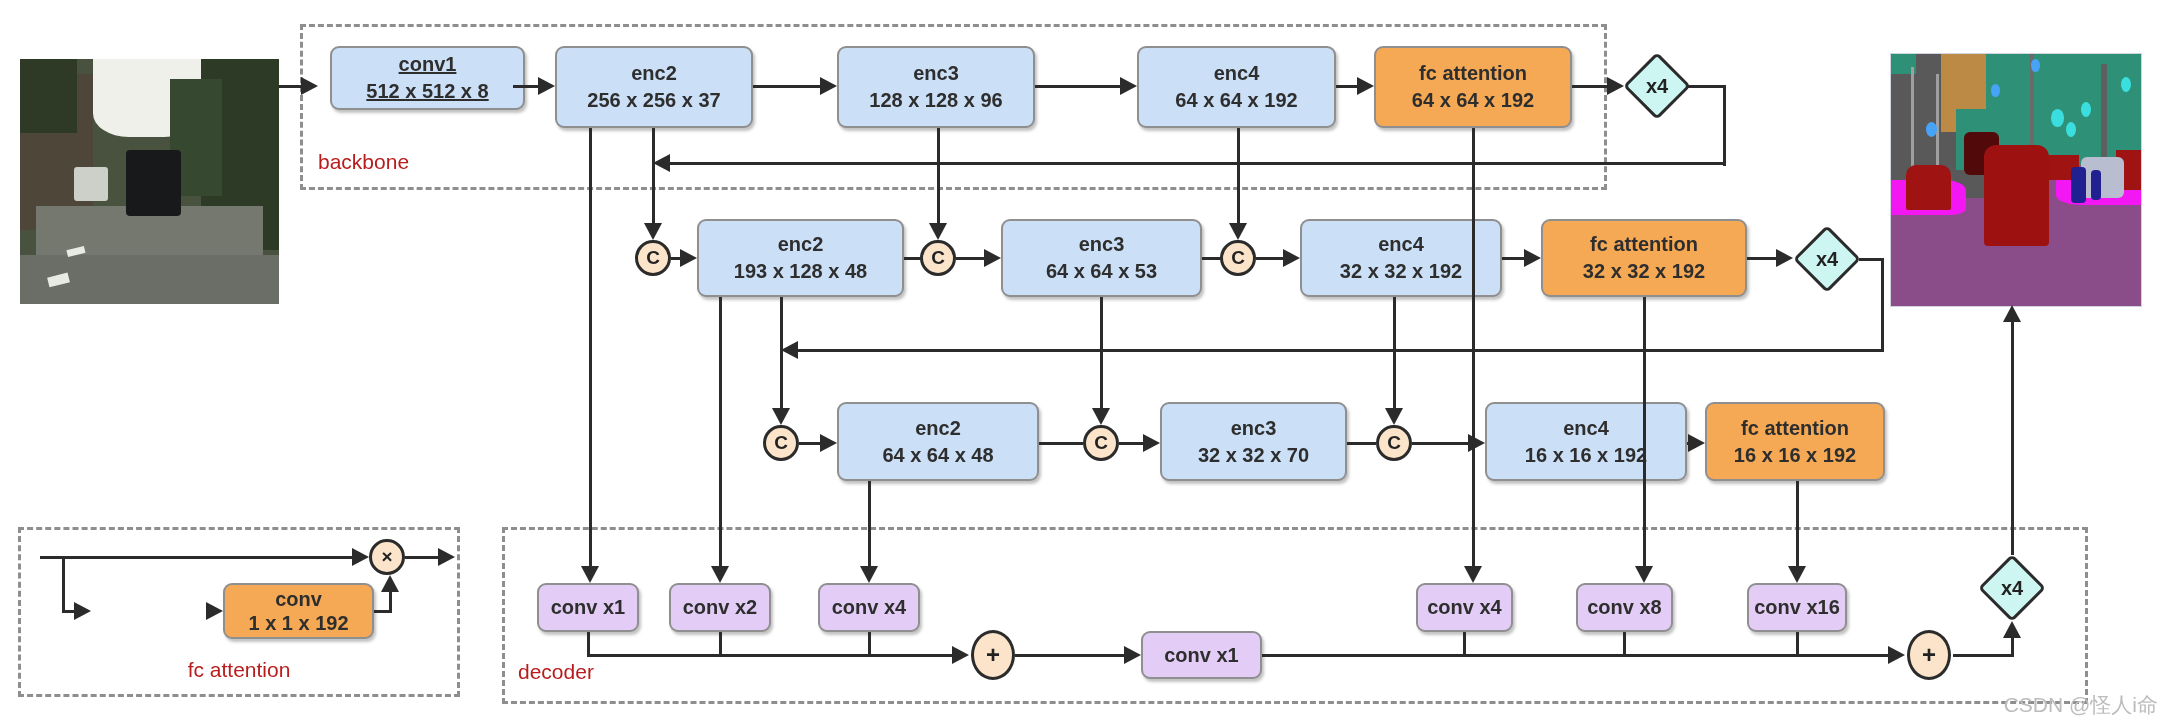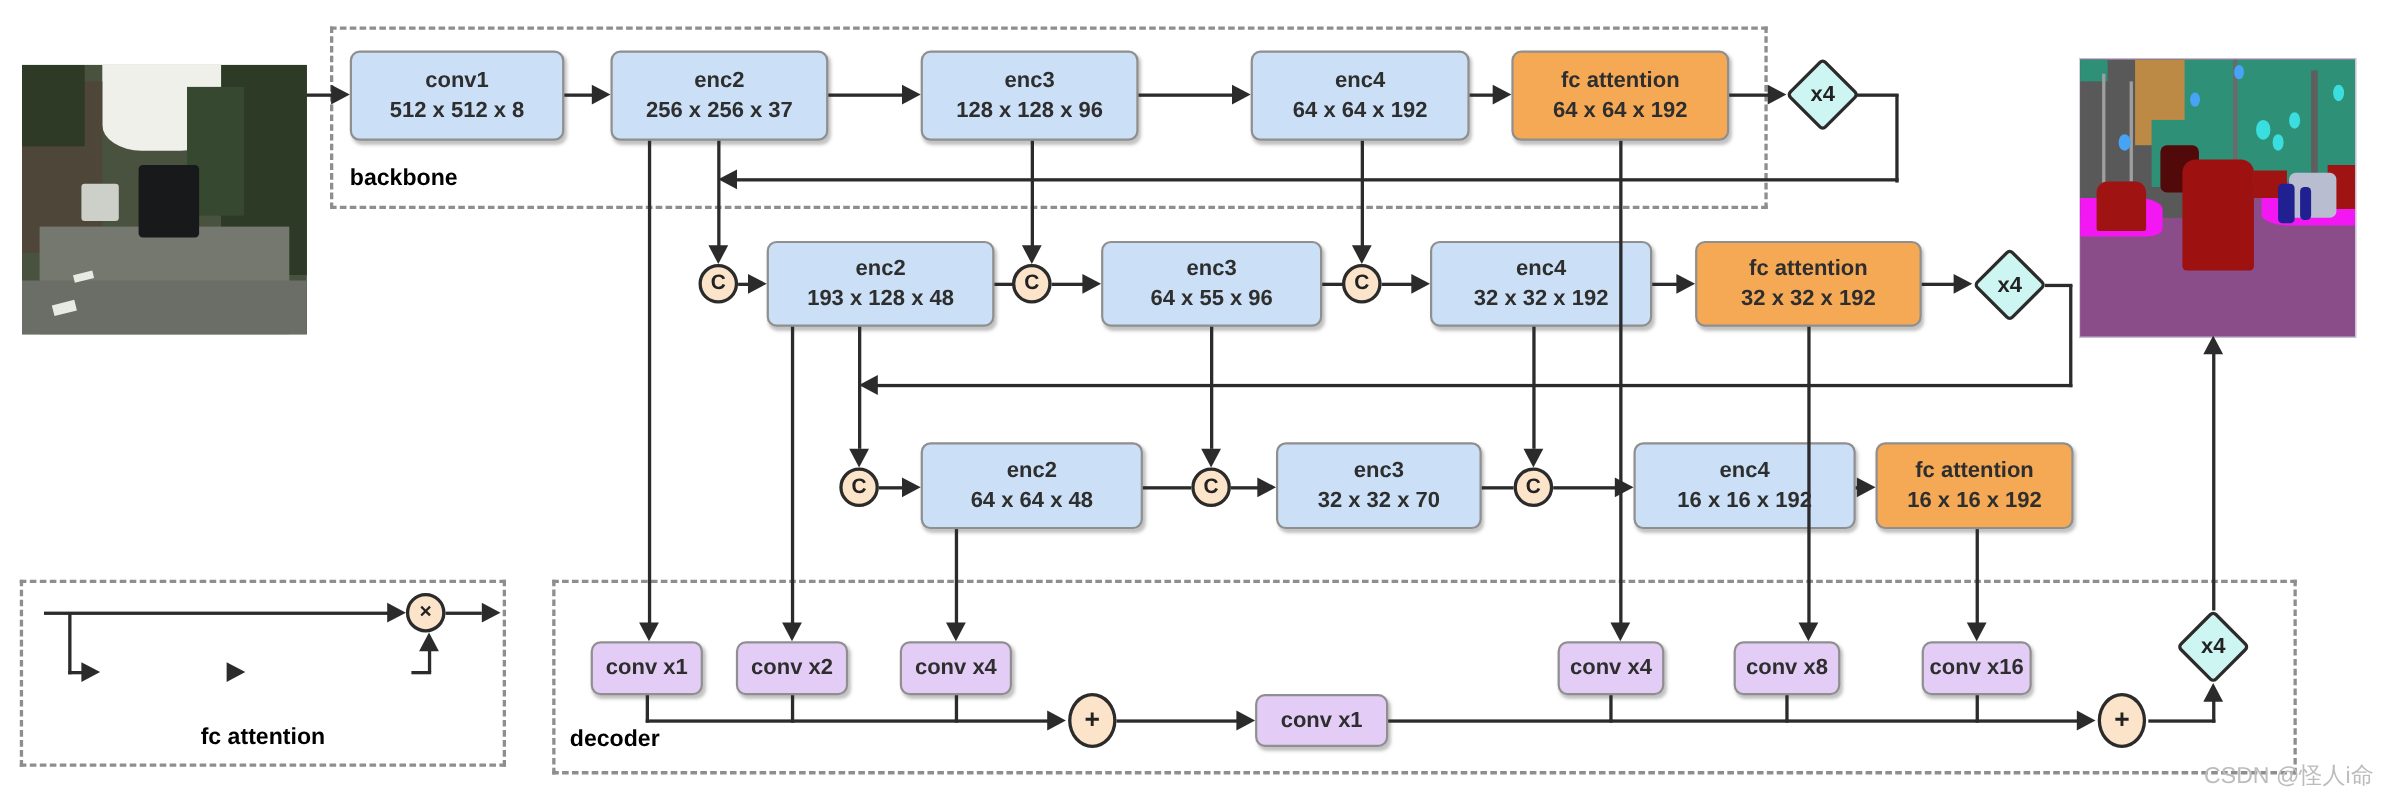--- a/index.html
+++ b/index.html
@@ -29,21 +29,21 @@
       background:var(--peach);border:3px solid var(--line);display:flex;align-items:center;
       justify-content:center;font-weight:700;font-size:24px;color:#222;}
   .mc{position:absolute;box-sizing:border-box;width:36px;height:36px;border-radius:50%;
       background:var(--peach);border:3px solid var(--line);display:flex;align-items:center;
       justify-content:center;font-weight:700;font-size:19px;color:#222;}
   .diaw{position:absolute;width:68px;height:68px;}
   .dia{position:absolute;left:10px;top:10px;width:48px;height:48px;background:var(--cyan);
        border:3px solid var(--line);border-radius:5px;transform:rotate(45deg);box-sizing:border-box;}
   .dlbl{position:absolute;left:0;top:0;width:68px;height:68px;display:flex;align-items:center;
         justify-content:center;font-weight:700;font-size:20px;color:#222;}
-  .zone-label{position:absolute;font-weight:700;font-size:21px;color:#000000;}
+  .zone-label{position:absolute;font-weight:400;font-size:21px;color:#b91c1c;}
   .wm{position:absolute;font-size:21px;color:#bcbcbc;}
   .img{position:absolute;overflow:hidden;}
   .img div{position:absolute;}
 </style>
 </head>
 <body>
 
 <div class="canvas">
 
   <div class="img" style="left:20px;top:59px;width:259px;height:245px;background:#49523f;">
@@ -91,21 +91,21 @@
   </div>
 
   <div class="dash" style="left:300px;top:24px;width:1307px;height:166px;"></div>
   <div class="dash" style="left:502px;top:527px;width:1586px;height:177px;"></div>
   <div class="dash" style="left:18px;top:527px;width:442px;height:170px;"></div>
 
   <div class="zone-label" style="left:318px;top:150px;">backbone</div>
   <div class="zone-label" style="left:518px;top:660px;">decoder</div>
   <div class="zone-label" style="left:18px;top:658px;width:442px;text-align:center;">fc attention</div>
 
-  <div class="box blue" style="left:318px;top:46px;width:195px;height:82px;">
+  <div class="box blue" style="left:330px;top:46px;width:195px;height:64px;text-decoration:underline;">
     <div class="t">conv1</div>
     <div class="d">512 x 512 x 8</div>
   </div>
   <div class="box blue" style="left:555px;top:46px;width:198px;height:82px;">
     <div class="t">enc2</div>
     <div class="d">256 x 256 x 37</div>
   </div>
   <div class="box blue" style="left:837px;top:46px;width:198px;height:82px;">
     <div class="t">enc3</div>
     <div class="d">128 x 128 x 96</div>
@@ -118,21 +118,21 @@
     <div class="t">fc attention</div>
     <div class="d">64 x 64 x 192</div>
   </div>
 
   <div class="box blue" style="left:697px;top:219px;width:207px;height:78px;">
     <div class="t">enc2</div>
     <div class="d">193 x 128 x 48</div>
   </div>
   <div class="box blue" style="left:1001px;top:219px;width:201px;height:78px;">
     <div class="t">enc3</div>
-    <div class="d">64 x 55 x 96</div>
+    <div class="d">64 x 64 x 53</div>
   </div>
   <div class="box blue" style="left:1300px;top:219px;width:202px;height:78px;">
     <div class="t">enc4</div>
     <div class="d">32 x 32 x 192</div>
   </div>
   <div class="box orange" style="left:1541px;top:219px;width:206px;height:78px;">
     <div class="t">fc attention</div>
     <div class="d">32 x 32 x 192</div>
   </div>
 
@@ -168,20 +168,24 @@
   <div class="box purple single" style="left:1416px;top:583px;width:97px;height:49px;">
       <span>conv x4</span>
     </div>
   <div class="box purple single" style="left:1576px;top:583px;width:97px;height:49px;">
       <span>conv x8</span>
     </div>
   <div class="box purple single" style="left:1747px;top:583px;width:100px;height:49px;">
       <span>conv x16</span>
     </div>
 
+  <div class="box orange" style="left:223px;top:583px;width:151px;height:56px;">
+    <div class="t" style="line-height:24px;">conv</div>
+    <div class="d" style="line-height:24px;">1 x 1 x 192</div>
+  </div>
 
   <div class="hl" style="left:279px;top:84.5px;width:24px;"></div>
     <div class="ar" style="left:301px;top:77px;"></div>
   <div class="hl" style="left:513px;top:84.5px;width:27px;"></div>
     <div class="ar" style="left:538px;top:77px;"></div>
   <div class="hl" style="left:753px;top:84.5px;width:69px;"></div>
     <div class="ar" style="left:820px;top:77px;"></div>
   <div class="hl" style="left:1035px;top:84.5px;width:87px;"></div>
     <div class="ar" style="left:1120px;top:77px;"></div>
   <div class="hl" style="left:1336px;top:84.5px;width:23px;"></div>

